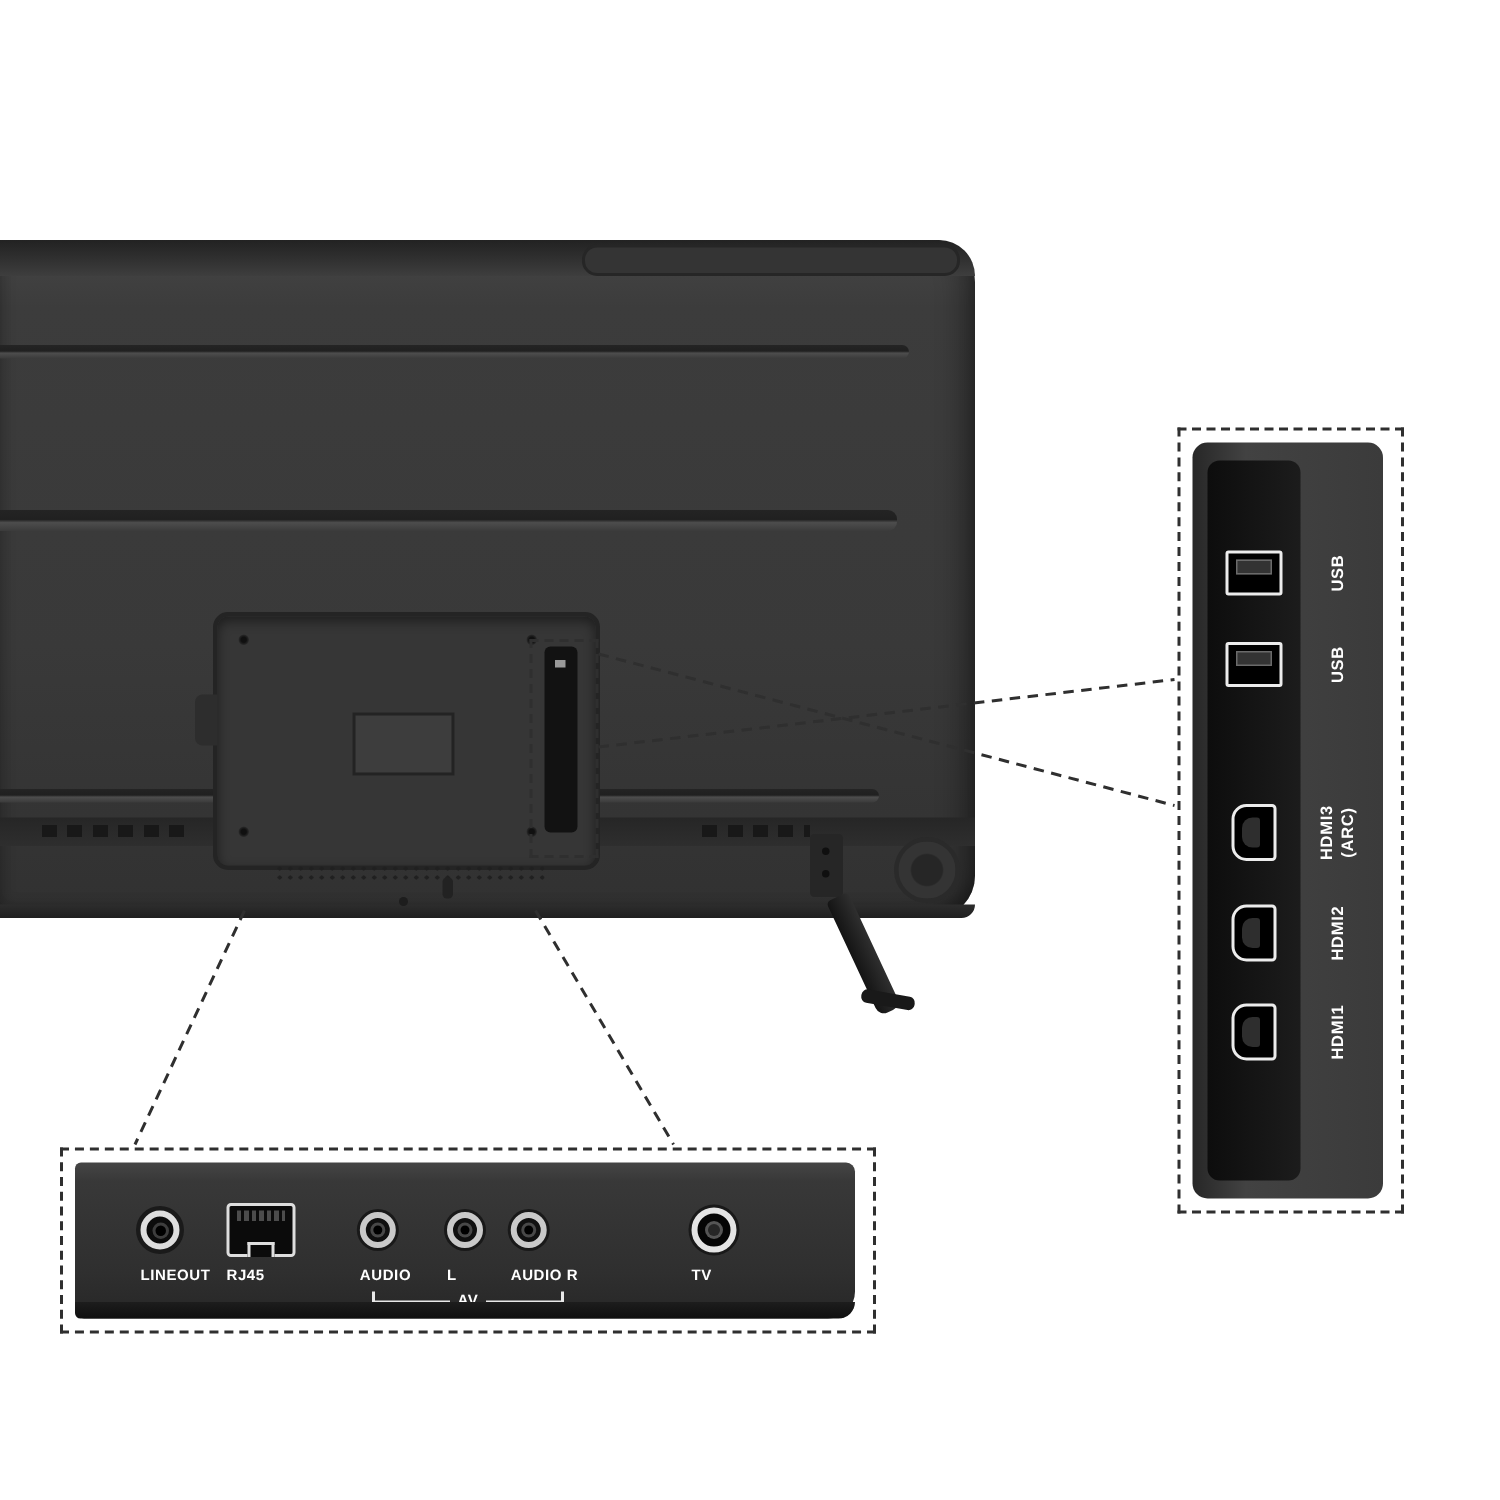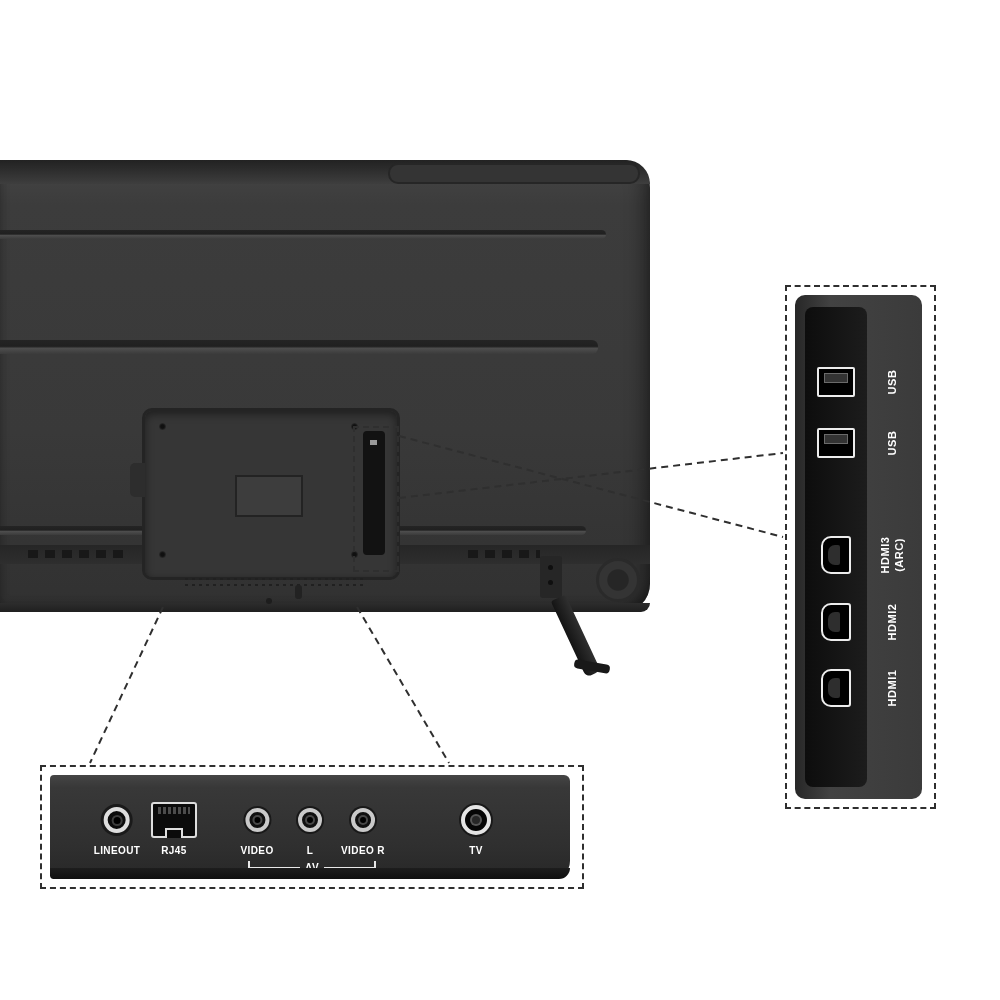--- a/index.html
+++ b/index.html
@@ -77,21 +77,21 @@
   .callout-bottom { left:40px; top:765px; width:540px; height:120px; }
   .callout-right  { left:785px; top:285px; width:147px; height:520px; }
 
   
   .bottom-panel-body { position:absolute; left:8px; top:8px; width:520px; height:104px;
       background:linear-gradient(180deg,#454545 0%,#383838 12%,#2f2f2f 70%,#272727 100%);
       border-radius:4px 6px 18px 6px; }
   .panel-lip { position:absolute; left:0; right:0; bottom:0; height:11px;
       background:linear-gradient(180deg,#1d1d1d,#0f0f0f); border-radius:0 0 18px 6px; }
   .bport { position:absolute; top:24px; transform:translateX(-50%);
-           display:flex; flex-direction:column; align-items:center; }
+           display:flex; flex-direction:column; align-items:flex-start; }
   .picon { height:42px; display:flex; align-items:center; justify-content:center; }
   .plabel { margin-top:4px; font-size:10px; font-weight:bold; color:#fff;
             letter-spacing:.4px; white-space:nowrap; }
   .jack35 { width:18px; height:18px; border-radius:50%; background:#0c0c0c;
             border:4px solid #dedede; box-shadow:0 0 0 3px #1a1a1a; position:relative; }
   .jack35::after { content:""; position:absolute; left:50%; top:50%; width:7px; height:7px;
             margin:-3.5px 0 0 -3.5px; border-radius:50%; background:#000;
             box-shadow:0 0 0 2px #3d3d3d; }
   .rj45 { width:42px; height:32px; border:2px solid #dedede; background:#0b0b0b;
           border-radius:3px; position:relative; }
@@ -193,33 +193,33 @@
       <div class="bport" style="left:124px">
         <div class="picon">
           <div class="rj45"></div>
         </div>
         <div class="plabel">RJ45</div>
       </div>
       <div class="bport" style="left:207px">
         <div class="picon">
           <div class="rca"></div>
         </div>
-        <div class="plabel">VIDEO</div>
+        <div class="plabel">AUDIO</div>
       </div>
       <div class="bport" style="left:260px">
         <div class="picon">
           <div class="rca"></div>
         </div>
         <div class="plabel">L</div>
       </div>
       <div class="bport" style="left:313px">
         <div class="picon">
           <div class="rca"></div>
         </div>
-        <div class="plabel">VIDEO R</div>
+        <div class="plabel">AUDIO R</div>
       </div>
       <div class="bport" style="left:426px">
         <div class="picon">
           <div class="coax"></div>
         </div>
         <div class="plabel">TV</div>
       </div>
       <div class="av-bracket">
         <span class="avline start"></span>
         <span class="avtext">AV</span>

